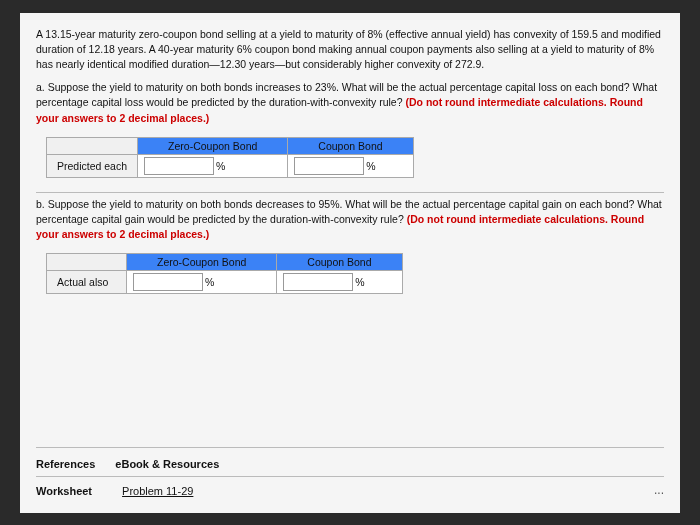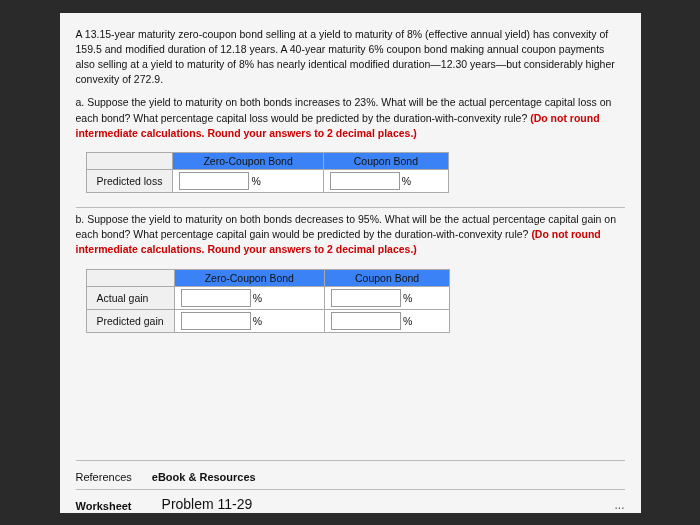--- a/index.html
+++ b/index.html
@@ -6,24 +6,24 @@
     body {
       width: 700px;
       height: 525px;
       background: #2a2a2a;
       display: flex;
       align-items: center;
       justify-content: center;
       font-family: Arial, sans-serif;
     }
     .page {
-      width: 581px;
+      width: 660px;
       height: 500px;
       background: #f5f5f5;
-      padding: 14px 16px 1px 16px;
+      padding: 14px 16px 16px 16px;
       display: flex;
       flex-direction: column;
       font-size: 11px;
       color: #111;
     }
     .intro-text {
       font-size: 10.5px;
       line-height: 1.45;
       margin-bottom: 8px;
       color: #111;
@@ -90,41 +90,42 @@
       border-top: 1px solid #bbb;
       padding-top: 6px;
     }
     .footer-refs {
       display: flex;
       align-items: center;
       gap: 20px;
       padding: 4px 0 6px 0;
     }
     .footer-refs span.ref-label {
-      font-weight: normal;
+      font-weight: bold;
       font-size: 11px;
       text-align: center;
     }
     .footer-refs span.ref-link {
       font-weight: bold;
       font-size: 11px;
     }
     .footer-bottom {
       border-top: 1px solid #bbb;
       display: flex;
       align-items: flex-end;
       gap: 30px;
       padding-top: 6px;
     }
     .footer-bottom span.ws-label {
       font-weight: bold;
       font-size: 11px;
     }
     .footer-bottom span.problem {
-      font-size: 14px;
+      font-size: 11px;
+      text-decoration: underline;
     }
     .dots {
       margin-left: auto;
       font-size: 12px;
       color: #555;
     }
   </style>
 </head>
 <body>
 
@@ -140,21 +141,21 @@
     <table>
       <thead>
         <tr>
           <th style="background:#f0f0f0; border:1px solid #aaa; min-width:80px;"></th>
           <th>Zero-Coupon Bond</th>
           <th>Coupon Bond</th>
         </tr>
       </thead>
       <tbody>
         <tr>
-          <td class="label-cell">Predicted loss</td>
+          <td class="label-cell">Predicted each</td>
           <td style="padding:2px 6px;">
             <div class="input-cell">
               <input class="input-box" type="text" value="" style="">
               <span class="pct-sign">%</span>
             </div>
           </td>
           <td style="padding:2px 6px;">
             <div class="input-cell">
               <input class="input-box" type="text" value="" style="">
               <span class="pct-sign">%</span>
@@ -175,36 +176,21 @@
     <table>
       <thead>
         <tr>
           <th style="background:#f0f0f0; border:1px solid #aaa; min-width:80px;"></th>
           <th>Zero-Coupon Bond</th>
           <th>Coupon Bond</th>
         </tr>
       </thead>
       <tbody>
         <tr>
-          <td class="label-cell">Actual gain</td>
-          <td style="padding:2px 6px;">
-            <div class="input-cell">
-              <input class="input-box" type="text" value="" style="">
-              <span class="pct-sign">%</span>
-            </div>
-          </td>
-          <td style="padding:2px 6px;">
-            <div class="input-cell">
-              <input class="input-box" type="text" value="" style="">
-              <span class="pct-sign">%</span>
-            </div>
-          </td>
-        </tr>
-        <tr>
-          <td class="label-cell">Predicted gain</td>
+          <td class="label-cell">Actual also</td>
           <td style="padding:2px 6px;">
             <div class="input-cell">
               <input class="input-box" type="text" value="" style="">
               <span class="pct-sign">%</span>
             </div>
           </td>
           <td style="padding:2px 6px;">
             <div class="input-cell">
               <input class="input-box" type="text" value="" style="">
               <span class="pct-sign">%</span>

